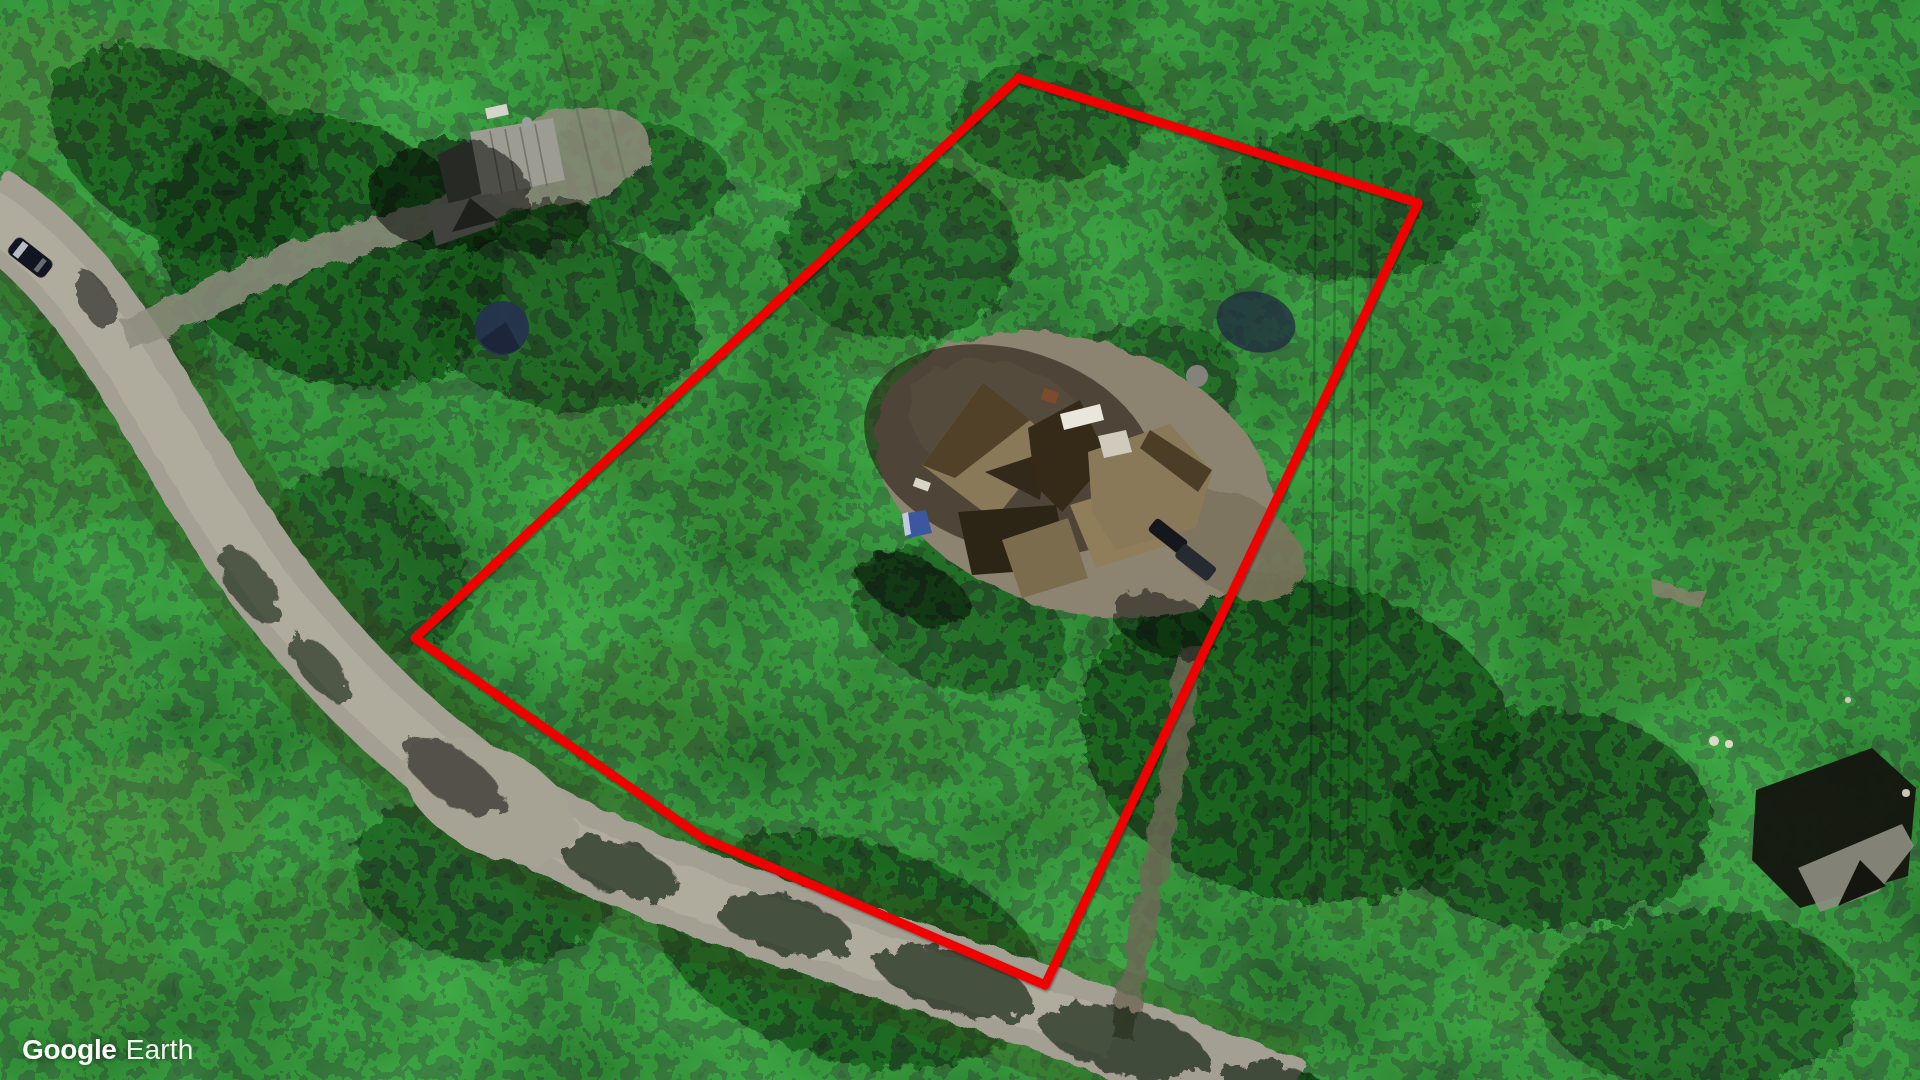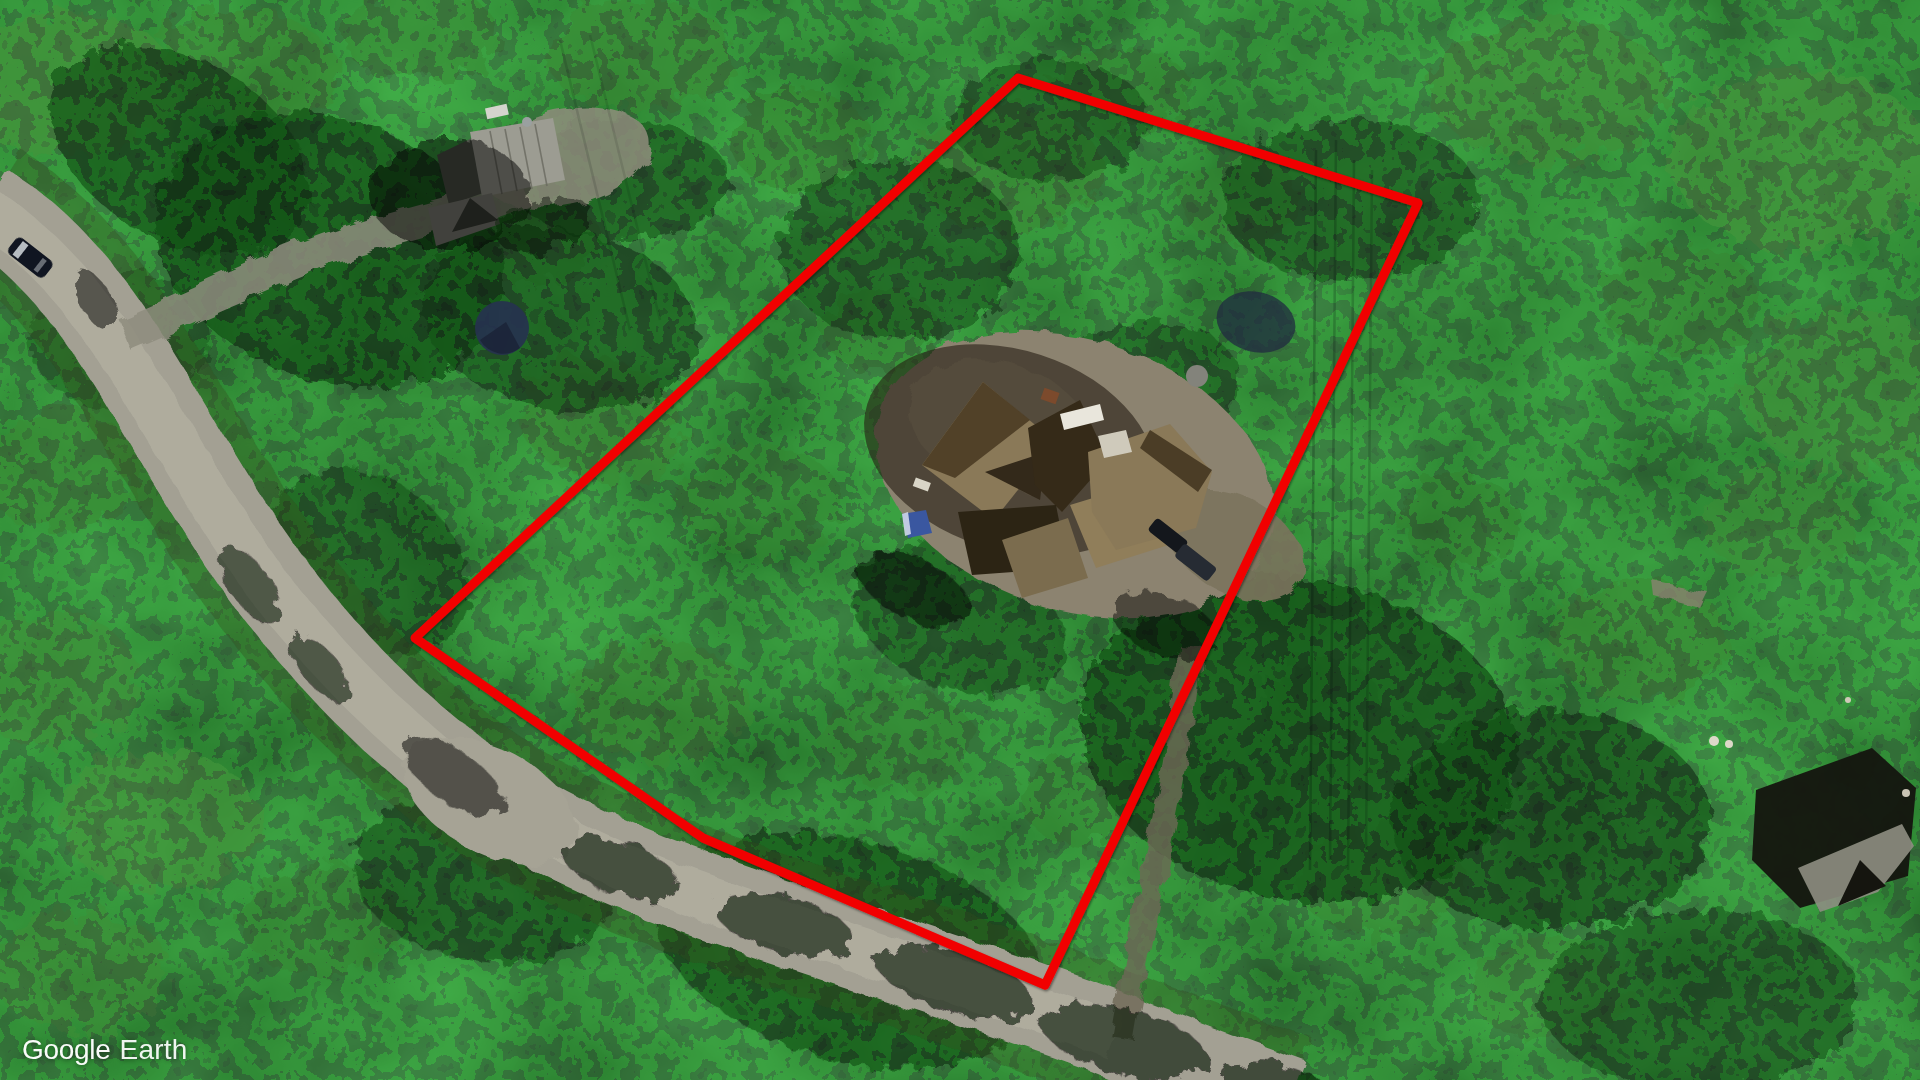--- a/index.html
+++ b/index.html
@@ -11,21 +11,21 @@
     font-family:"Liberation Sans", sans-serif;
   }
   .screen svg{position:absolute;left:0;top:0;display:block;}
   .watermark{
     position:absolute;left:22px;bottom:16px;
     color:#ffffff;font-size:28px;line-height:1;
     text-shadow:0 1px 5px rgba(0,0,0,.55);
     letter-spacing:.2px;
     user-select:none;
   }
-  .watermark .g{font-weight:400;opacity:.97;letter-spacing:-.3px;}
+  .watermark .g{font-weight:700;opacity:.97;letter-spacing:-.3px;}
   .watermark .e{font-weight:400;opacity:.92;margin-left:9px;margin-top:42px;}
 </style>
 </head>
 <body>
 
 <div class="screen">
   <svg width="1920" height="1080" viewBox="0 0 1920 1080">
     <defs>
       <filter id="mottle" x="-5%" y="-5%" width="110%" height="110%">
         <feTurbulence type="fractalNoise" baseFrequency="0.006 0.0075" numOctaves="4" seed="17"></feTurbulence>

